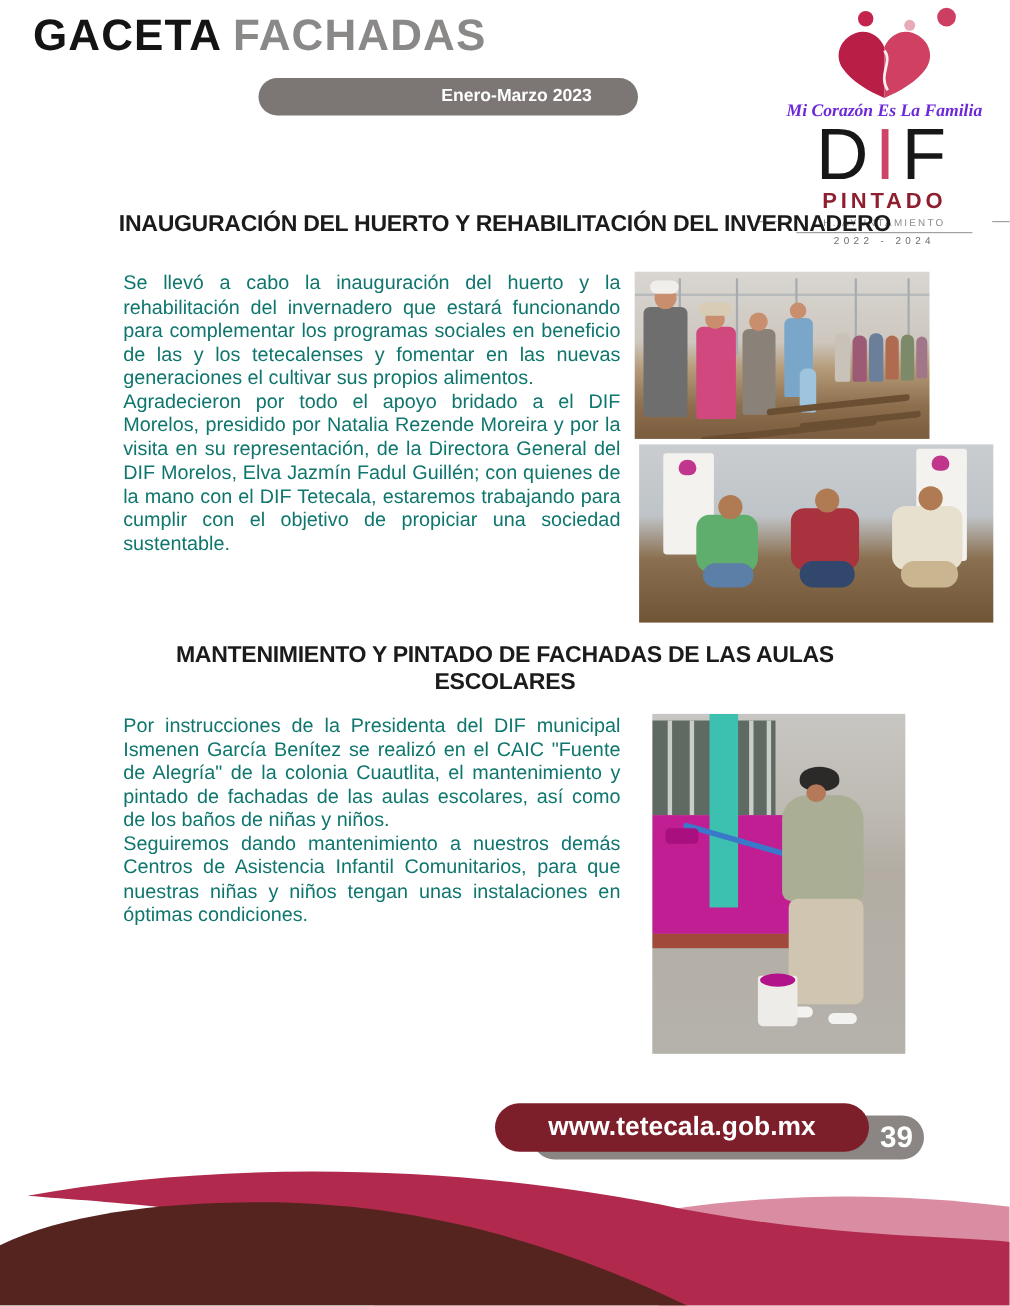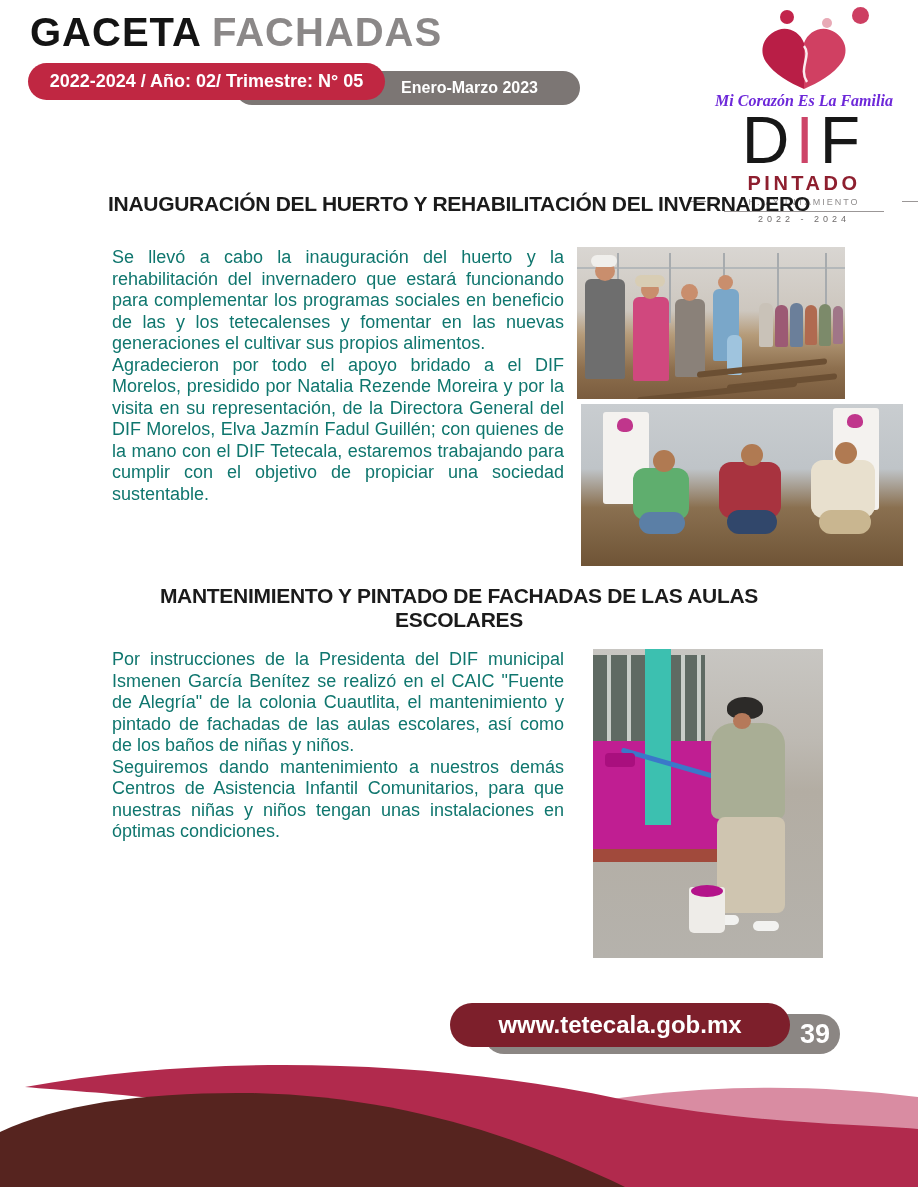--- a/index.html
+++ b/index.html
@@ -111,23 +111,20 @@
 
 <div class="page">
 
   <div class="masthead">
     <span class="w1">GACETA</span><span class="w2">FACHADAS</span>
   </div>
 
   <div class="badge-gray">
     <span>Enero-Marzo 2023</span>
   </div>
-  <div class="badge-red">
-    <span>2022-2024 / Año: 02/ Trimestre: N° 05</span>
-  </div>
 
   <div class="logo">
     <div class="dots">
       <span class="dot dot1"></span>
         <span class="dot dot2"></span>
         <span class="dot dot3"></span>
     </div>
     <div class="heart-wrap">
       <svg class="heart" width="100" height="64" viewBox="0 0 100 64">
         <path d="M50,17 C46,6 34,0 24,4 C10,9 4,24 12,36 C20,48 36,57 50,63 L50,17 Z" fill="#b91e46"></path>

